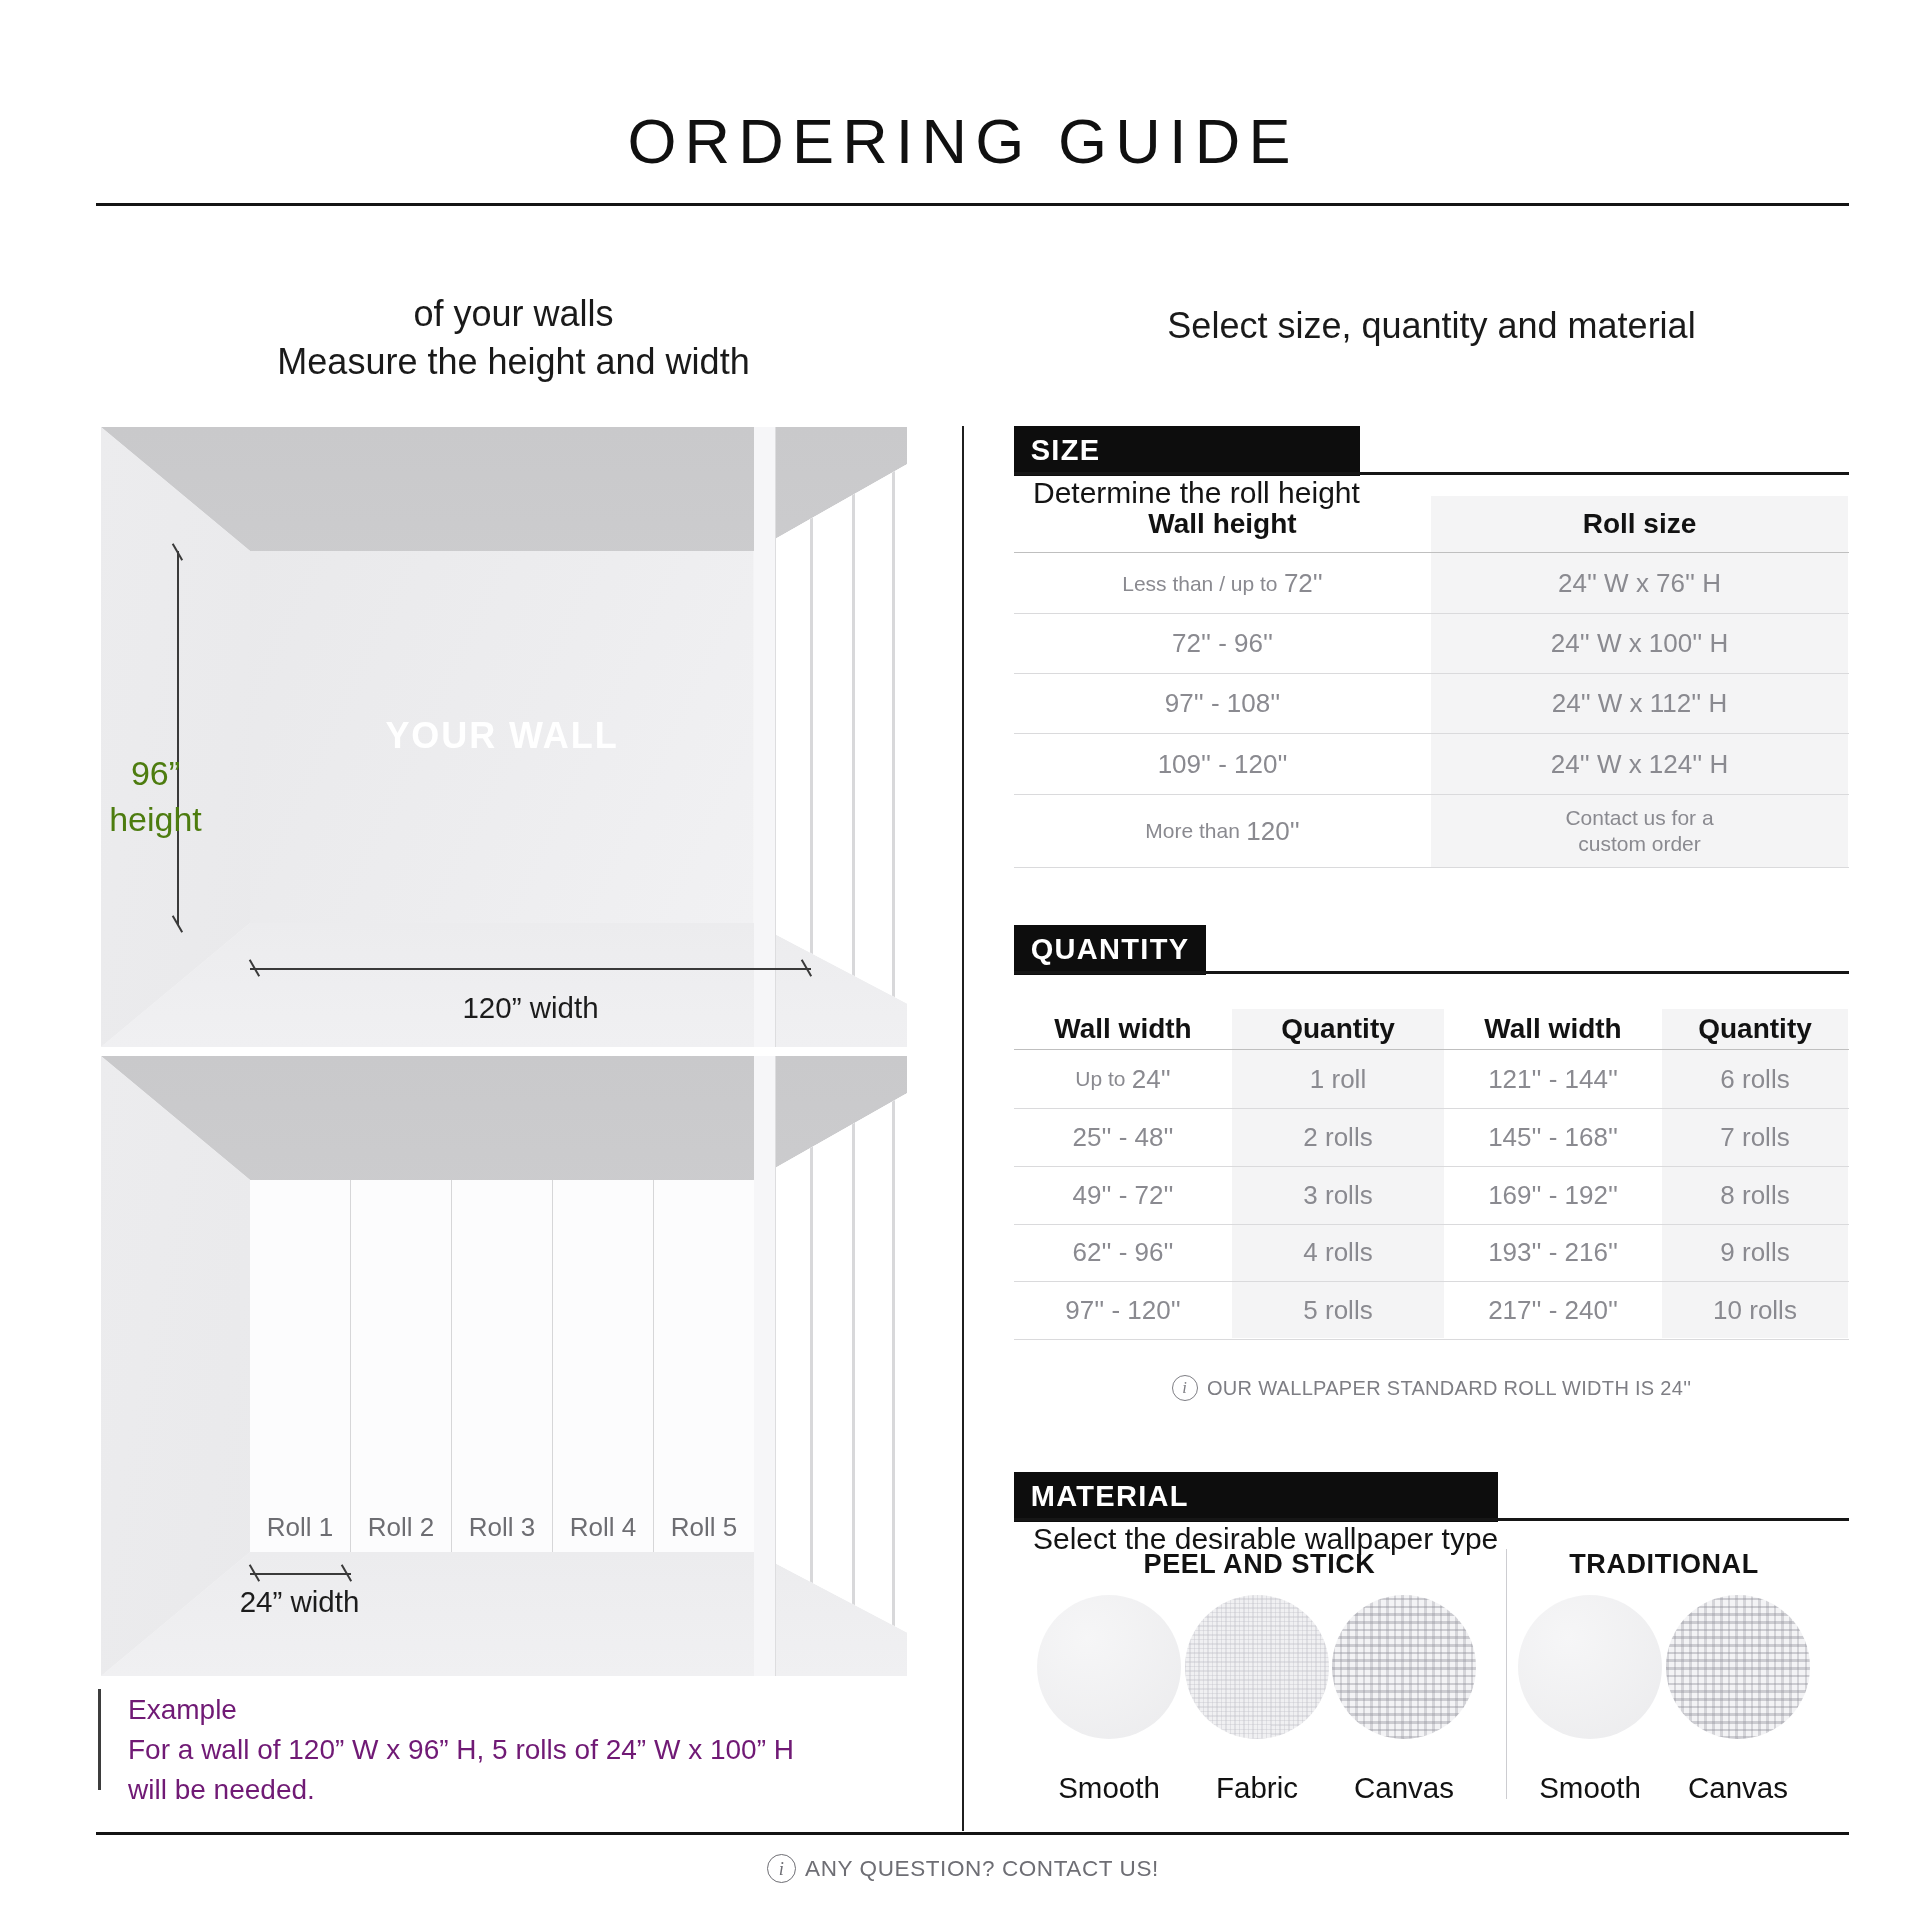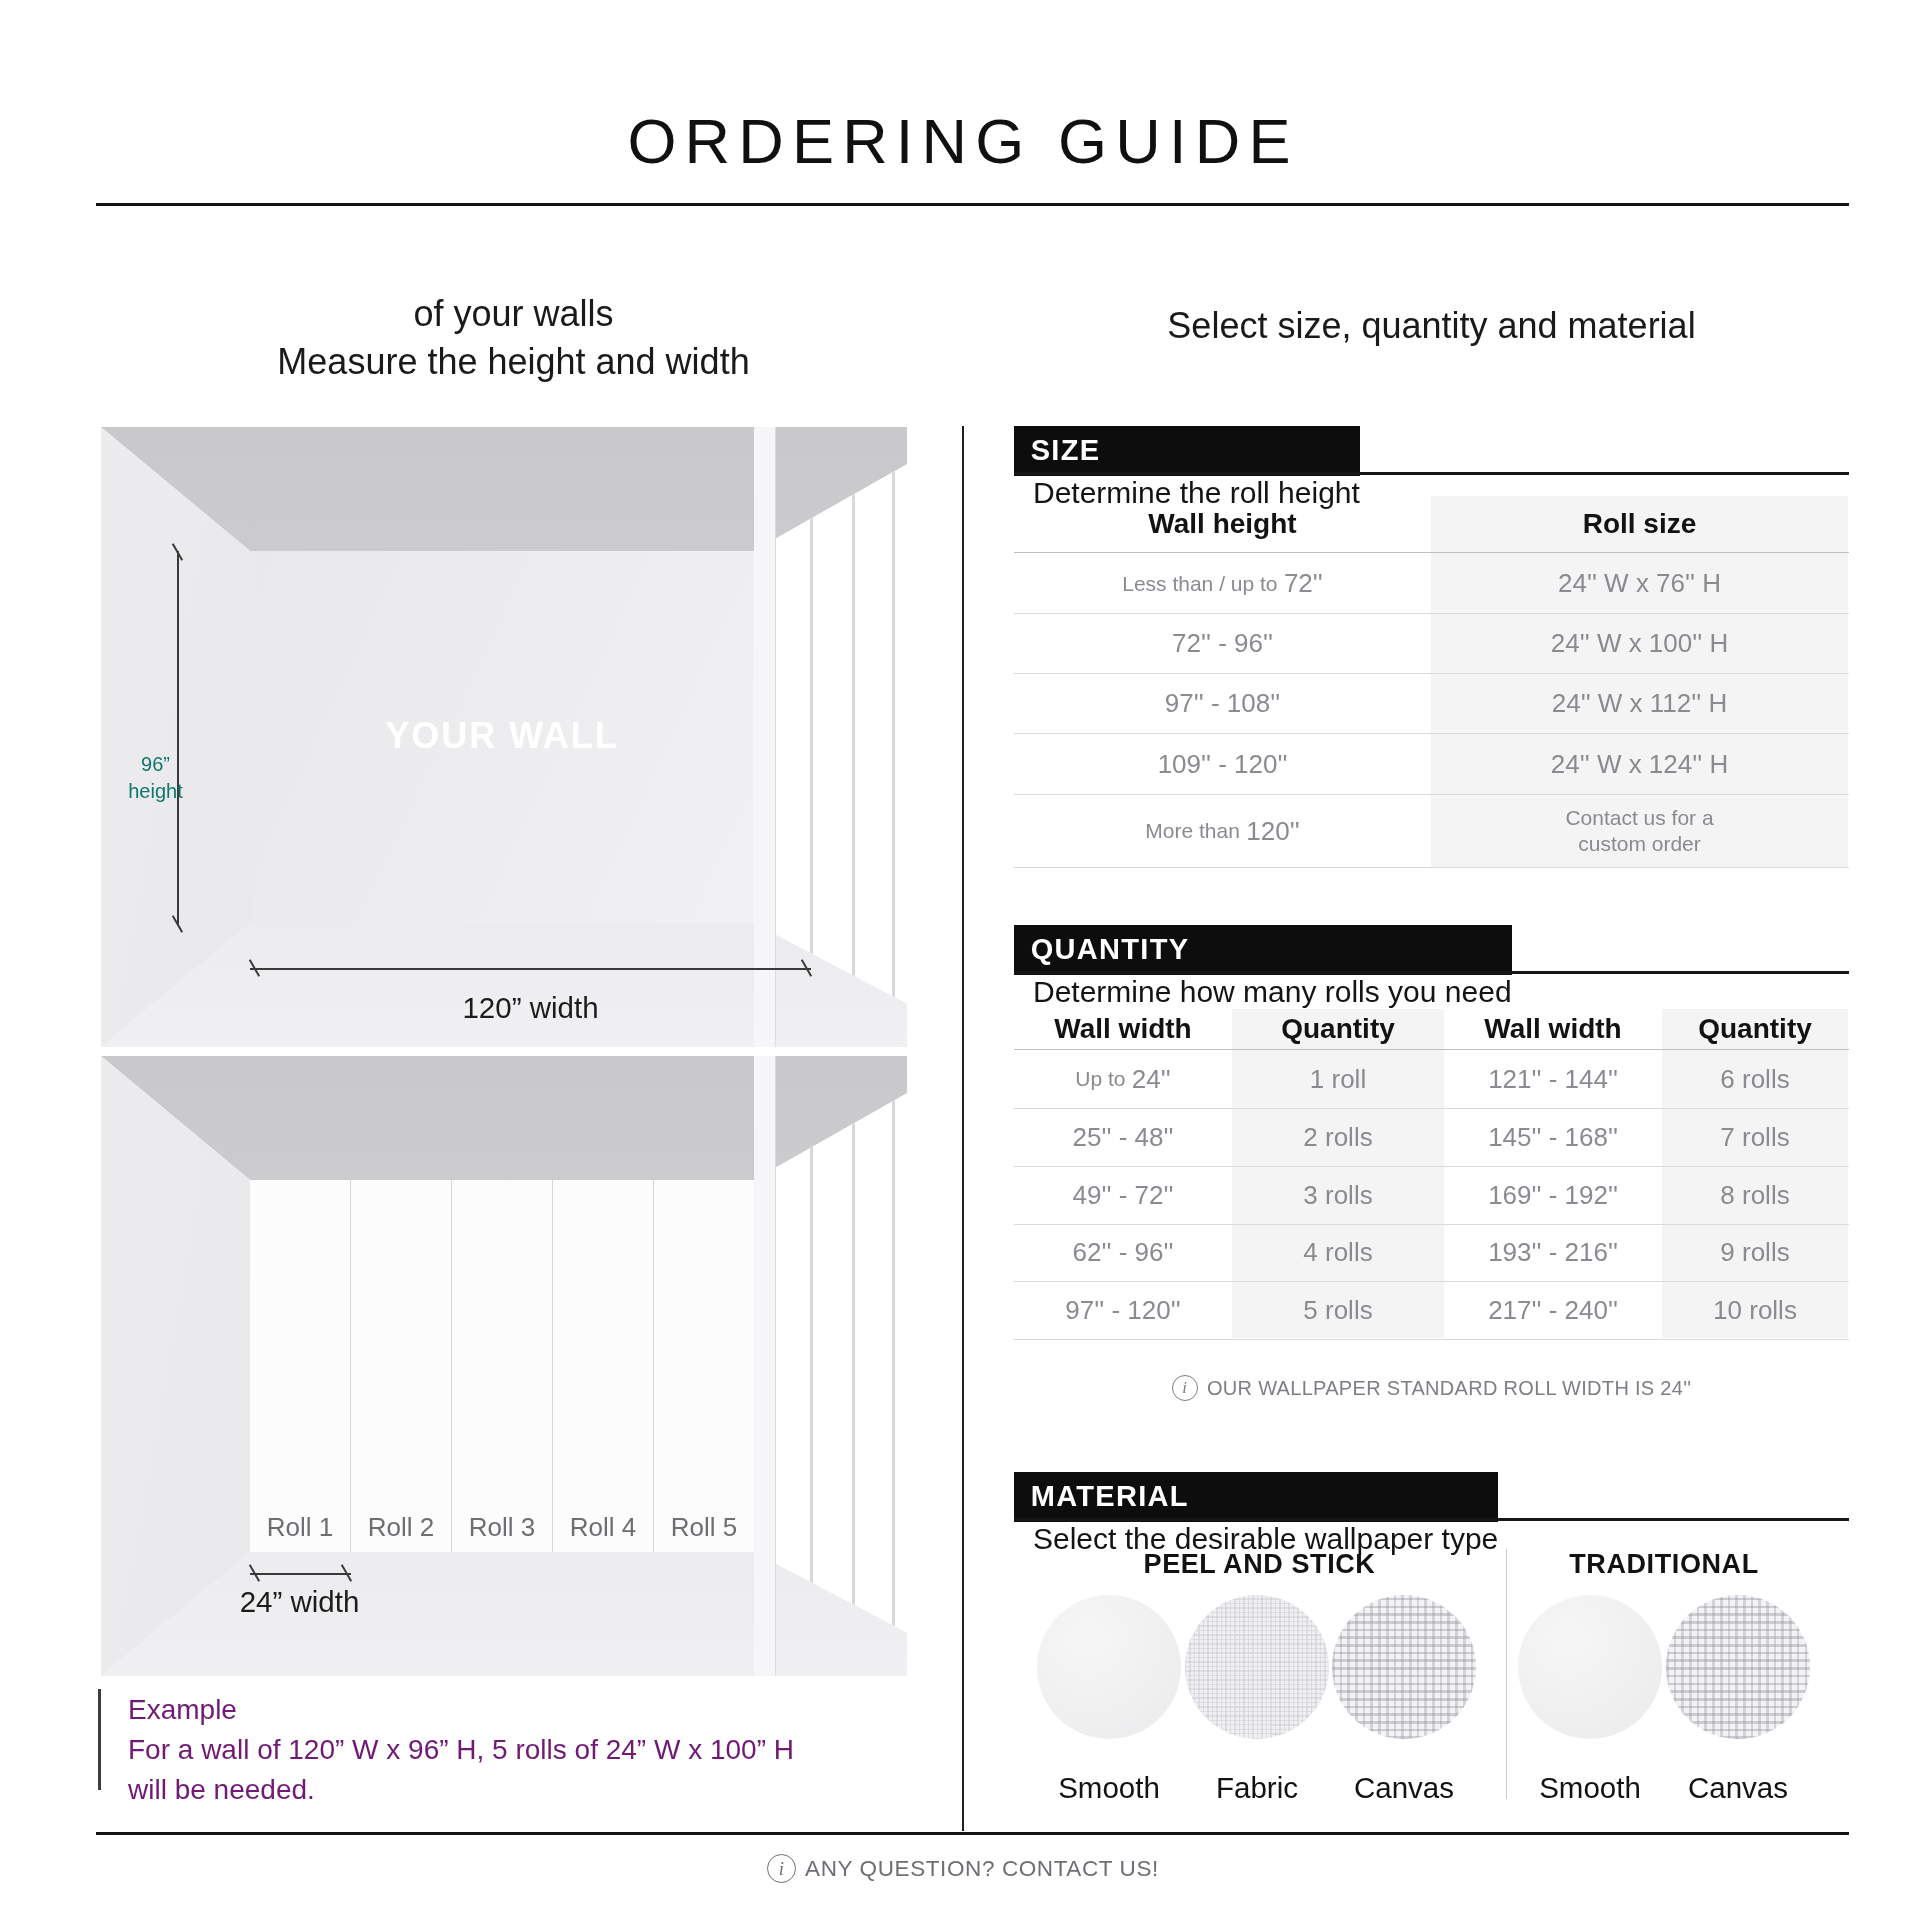--- a/index.html
+++ b/index.html
@@ -49,21 +49,21 @@
   
   .dim-v{position:absolute;left:76px;top:124px;width:1.9px;height:374px;background:#3a3a3a;}
   .dim-h1{position:absolute;left:149px;top:541px;width:561px;height:1.9px;background:#3a3a3a;}
   .dim-h2{position:absolute;left:149px;top:517px;width:101px;height:1.9px;background:#3a3a3a;}
   .tick{position:absolute;width:19px;height:1.9px;background:#3a3a3a;}
   .tick.v{transform:rotate(60deg);left:-9px;}
   .tick.h{transform:rotate(60deg);top:-0.6px;}
   .dim-v .t1{top:0;} .dim-v .t2{bottom:0;}
   .dim-h1 .t1,.dim-h2 .t1{left:-5.1px;} .dim-h1 .t2,.dim-h2 .t2{right:-5.1px;}
   .height-label{position:absolute;left:0;top:324px;width:109px;text-align:center;
-    font-size:20px;line-height:1.35;color:#0f766e;}
+    font-size:34px;line-height:1.35;color:#4d7c0f;}
   .width-label1{position:absolute;left:149px;top:564px;width:561px;text-align:center;
     font-size:29.5px;color:#1c1c1c;}
   .width-label2{position:absolute;left:83px;top:529px;width:231px;text-align:center;
     font-size:29.5px;color:#1c1c1c;}
 
   
   .example-bar{position:absolute;left:98px;top:1689px;width:2.6px;height:101px;background:#3d3d3d;}
   .example{position:absolute;left:128px;top:1690px;width:770px;font-size:28px;line-height:1.43;color:#701a75;}
 
   
@@ -260,21 +260,20 @@
       </div>
     <div class="c2">
       <span class="val2">Contact us for a</span>
       <span class="val2">custom order</span>
     </div>
   </div>
 </div>
 
 <div class="sec-header" style="top:925px;">
   <div class="sec-badge">QUANTITY</div>
-  <div class="sec-subtitle">Determine how many rolls you need</div>
 </div>
 <div class="sec-rule" style="top:971px;"></div>
 
 <div class="qty-table">
   <div class="qty-bg2"></div>
   <div class="qty-bg4"></div>
   <div class="qrow qhead" style="top:0;">
     <div class="qc1 th">Wall width</div>
     <div class="qc2 th">Quantity</div>
     <div class="qc3 th">Wall width</div>

